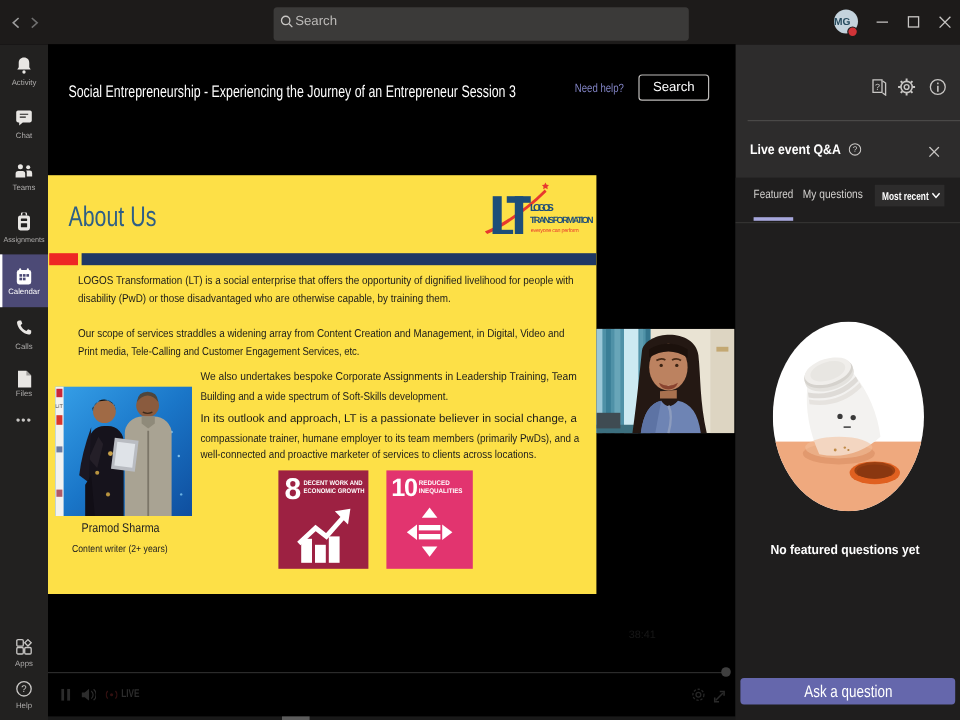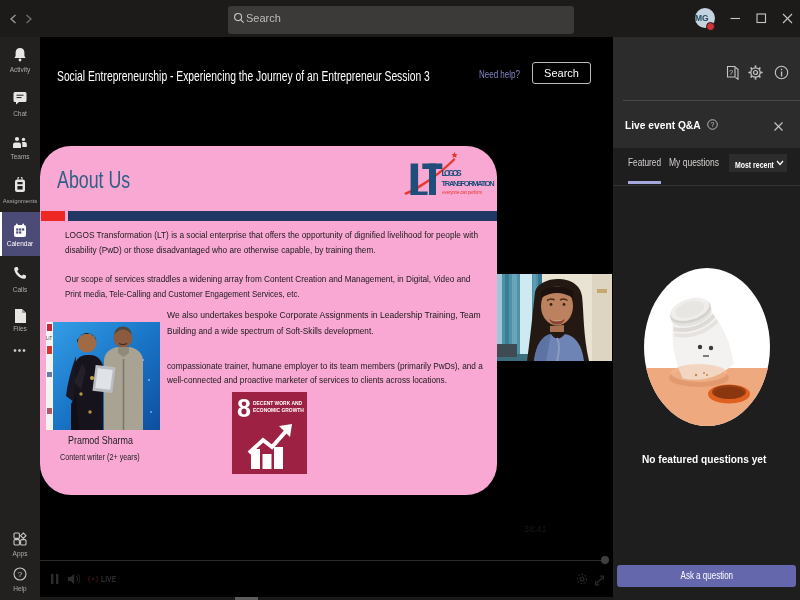--- a/index.html
+++ b/index.html
@@ -105,21 +105,21 @@
       <text x="7" y="10" text-anchor="middle" font-size="8" fill="#c8c6c4" font-family="Liberation Sans">?</text>
     </svg>
     <div class="abs" style="left:0;top:548px;width:40px;text-align:center;font-size:6.5px;color:#adabaa;">Help</div>
   </div>
 
   <div class="abs" id="stage" style="left:40px;top:37px;width:573px;height:563px;background:#000;">
     <div class="ln" style="left:17px;top:31px;color:#fff;font-size:14px;line-height:16px;transform:scaleX(0.737);">Social Entrepreneurship - Experiencing the Journey of an Entrepreneur Session 3</div>
     <div class="ln" style="left:439px;top:32px;color:#8183c4;font-size:10px;transform:scaleX(0.80);">Need help?</div>
     <div class="abs" style="left:492px;top:25px;width:59px;height:22px;border:1px solid #bdbbb9;border-radius:3px;color:#fff;font-size:11px;text-align:center;line-height:20px;">Search</div>
 
-    <div class="abs" id="slide" style="left:0px;top:109px;width:457px;height:349px;background:#f9a8d4;overflow:hidden;border-radius:31px;">
+    <div class="abs" id="slide" style="left:0px;top:109px;width:457px;height:349px;background:#fde047;overflow:hidden;">
       <div class="ln" style="left:17px;top:23px;font-size:23.5px;line-height:23.5px;color:#2e5f86;transform:scaleX(0.758);">About Us</div>
       <svg class="abs" style="left:364px;top:2px;" width="92" height="47" viewBox="0 0 92 47">
         <path d="M0 45 C16 38 34 26 50 10 L51.5 11.8 C36 27 18 40 2 47 Z" fill="#e8392e"></path>
         <rect x="6.6" y="15.5" width="7.5" height="33" fill="#1e4e79"></rect>
         <rect x="6.6" y="43.5" width="17" height="5" fill="#1e4e79"></rect>
         <rect x="18.3" y="15.5" width="20" height="5.5" fill="#1e4e79"></rect>
         <rect x="25" y="15.5" width="7" height="33" fill="#1e4e79"></rect>
         <path d="M50.5 4 l1 1.9 2 0.3 -1.4 1.5 0.33 2 -1.9 -1 -1.9 1 0.33 -2 -1.4 -1.5 2 -0.3 Z" fill="#e8392e"></path>
         <text x="37.6" y="28" font-size="8.5" font-weight="bold" fill="#1e4e79" font-family="Liberation Sans" textLength="20">LOGOS</text>
         <text x="37.6" y="38" font-size="7.5" font-weight="bold" fill="#1e4e79" font-family="Liberation Sans" textLength="53">TRANSFORMATION</text>
@@ -170,37 +170,52 @@
         <path d="M30 34 q-8 22 -10 40 l8 6 Z" fill="#1b1722"></path>
         <rect x="48" y="44" width="20" height="26" fill="#b9bcc2" transform="rotate(7 58 57)"></rect>
         <rect x="50.5" y="47" width="15" height="20" fill="#dfe3e8" transform="rotate(7 58 57)"></rect>
         <path d="M25 108 v-26 l5 -8 3 34 Z" fill="#110e16"></path>
       </svg>
       <div class="ln" style="left:28px;top:288.5px;font-size:10.5px;color:#222;transform:scaleX(0.85);">Pramod Sharma</div>
       <div class="ln" style="left:20px;top:305.5px;font-size:8.5px;color:#222;transform:scaleX(0.85);">Content writer (2+ years)</div>
 
       <div class="ln" style="left:126.6px;top:162.5px;transform:scaleX(0.9010);">We also undertakes bespoke Corporate Assignments in Leadership Training, Team</div>
       <div class="ln" style="left:126.6px;top:179.1px;transform:scaleX(0.8632);">Building and a wide spectrum of Soft-Skills development.</div>
+      <div class="ln" style="left:126.6px;top:197.9px;transform:scaleX(1.0028);">In its outlook and approach, LT is a passionate believer in social change, a</div>
       <div class="ln" style="left:126.6px;top:213.7px;transform:scaleX(0.8668);">compassionate trainer, humane employer to its team members (primarily PwDs), and a</div>
       <div class="ln" style="left:126.6px;top:228.1px;transform:scaleX(0.8622);">well-connected and proactive marketer of services to clients across locations.</div>
 
       <div class="abs" style="left:192px;top:246px;width:75px;height:82px;background:#9d2142;">
         <span class="abs" style="left:5px;top:2px;color:#fff;font-size:25px;font-weight:bold;">8</span>
         <div class="abs" style="left:21px;top:8px;color:#fff;font-size:5.6px;font-weight:bold;line-height:6.8px;white-space:nowrap;transform:scaleX(0.88);transform-origin:0 0;">DECENT WORK AND<br>ECONOMIC GROWTH</div>
         <svg class="abs" style="left:14px;top:29px;" width="50" height="50" viewBox="0 0 50 50">
           <g fill="#fff">
             <rect x="5" y="28" width="9" height="20"></rect>
             <rect x="16.5" y="33" width="9" height="15"></rect>
             <rect x="28" y="26" width="9" height="22"></rect>
           </g>
           <path d="M3 32 L17 19 L26 26 L41 9" stroke="#fff" stroke-width="4" fill="none"></path>
           <path d="M33 5 L46 3 L44 16 Z" fill="#fff"></path>
         </svg>
       </div>
 
+      <div class="abs" style="left:282px;top:246px;width:72px;height:82px;background:#e2346f;">
+        <span class="abs" style="left:4px;top:3px;color:#fff;font-size:21px;font-weight:bold;letter-spacing:-1px;">10</span>
+        <div class="abs" style="left:27px;top:8px;color:#fff;font-size:5.6px;font-weight:bold;line-height:6.8px;white-space:nowrap;transform:scaleX(0.93);transform-origin:0 0;">REDUCED<br>INEQUALITIES</div>
+        <svg class="abs" style="left:12px;top:26px;" width="48" height="52" viewBox="0 0 48 52">
+          <g fill="#fff">
+            <rect x="15" y="19.5" width="18" height="4.5"></rect>
+            <rect x="15" y="27" width="18" height="4.5"></rect>
+            <path d="M24 5 l6.5 8.5 h-13 Z"></path>
+            <path d="M24 46 l-6.5 -8.5 h13 Z"></path>
+            <path d="M5 25.5 l8.5 -6.5 v13 Z"></path>
+            <path d="M43 25.5 l-8.5 -6.5 v13 Z"></path>
+          </g>
+        </svg>
+      </div>
     </div>
 
     <svg class="abs" style="left:457px;top:237px;" width="115" height="87" viewBox="0 0 115 87">
       <rect width="115" height="87" fill="#e9e3d3"></rect>
       <rect x="95" y="0" width="20" height="87" fill="#ddd5c2"></rect>
       <rect x="100" y="15" width="10" height="4" fill="#c3a872"></rect>
       <rect x="0" y="0" width="45" height="87" fill="#4f91a7"></rect>
       <rect x="0" y="0" width="5" height="87" fill="#9cc8d8"></rect>
       <rect x="8" y="0" width="4" height="87" fill="#3a7e96"></rect>
       <rect x="15" y="0" width="5" height="87" fill="#68a5b8"></rect>
@@ -325,16 +340,16 @@
         <ellipse cx="55" cy="105" rx="28" ry="9" fill="#f2c09a" opacity="0.55"></ellipse>
         <circle cx="52" cy="107" r="1.2" fill="#c08b47"></circle>
         <circle cx="60" cy="105" r="1" fill="#c08b47"></circle>
         <circle cx="63" cy="107" r="0.9" fill="#b5813d"></circle>
         <ellipse cx="85" cy="126" rx="21" ry="9.5" fill="#e06020"></ellipse>
         <ellipse cx="85" cy="124" rx="17" ry="7" fill="#993f12"></ellipse>
         <ellipse cx="85" cy="125" rx="15" ry="6" fill="#8a3710"></ellipse>
       </g>
     </svg>
     <div class="ln" style="left:29px;top:417px;color:#fff;font-size:11px;font-weight:bold;transform:scaleX(0.92);">No featured questions yet</div>
-    <div class="abs" style="left:4px;top:527.5px;width:179px;height:22px;background:#6567ac;border-radius:3px;color:#fff;font-size:10px;text-align:center;line-height:22px;"><span style="display:inline-block;transform:scaleX(0.8);">Ask a question</span></div>
+    <div class="abs" style="left:4px;top:527.5px;width:179px;height:22px;background:#6567ac;border-radius:3px;color:#fff;font-size:14px;text-align:center;line-height:22px;"><span style="display:inline-block;transform:scaleX(0.8);">Ask a question</span></div>
   </div>
 
 </div>
 
 </body></html>

